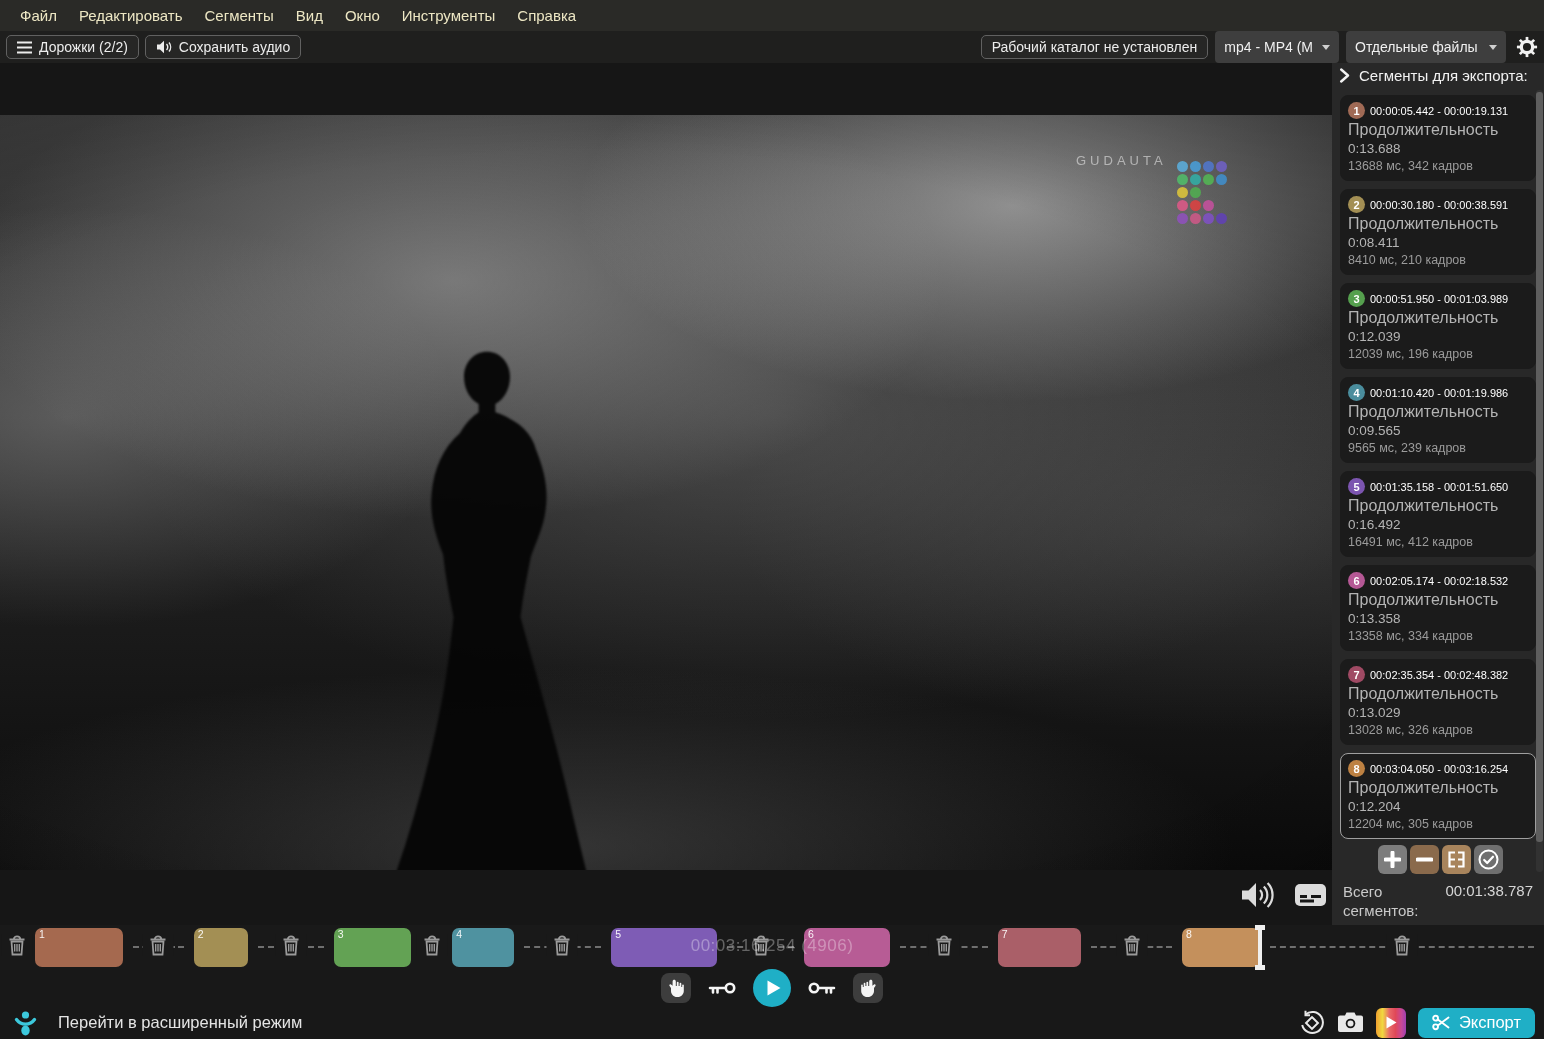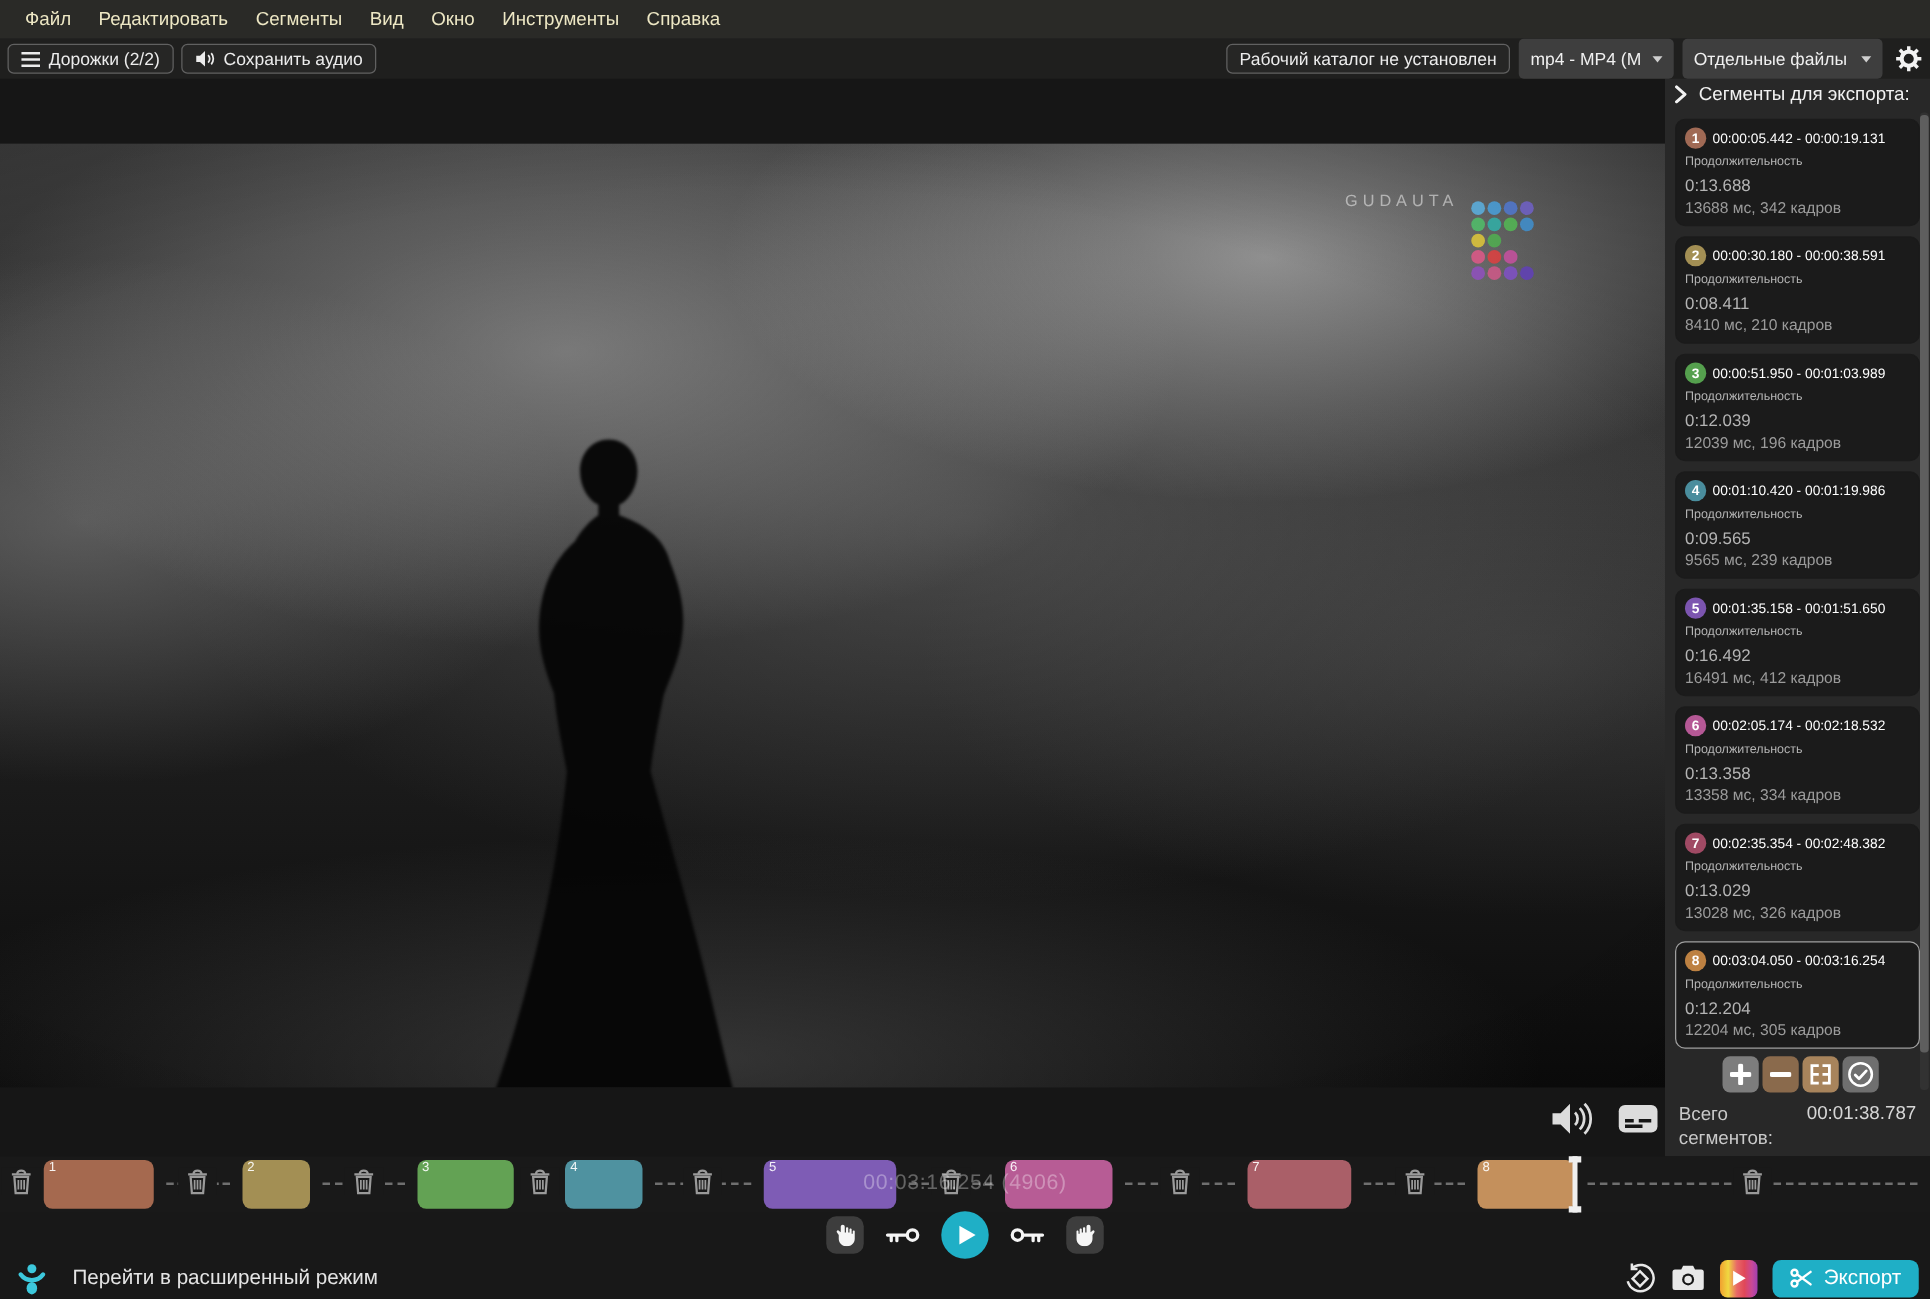--- a/index.html
+++ b/index.html
@@ -42,21 +42,21 @@
   .av-icons { position:absolute; top:880px; left:1240px; display:flex; gap:18px; align-items:center; color:#dcdcdc; z-index:6; }
 
   
   .panel { position:absolute; top:62px; left:1332px; width:212px; height:863px; background:#282828; z-index:7; }
   .panel-header { position:absolute; top:5px; left:7px; display:flex; gap:9px; align-items:center; color:#f2f2f2; font-size:15px; }
   .seg-list { position:absolute; top:33px; left:8px; width:196px; }
   .seg-card { background:#1b1b1b; border-radius:8px; border:1px solid #1b1b1b; padding:6px 7px; margin-bottom:8px; height:86px; overflow:hidden; }
   .seg-card.selected { border-color:#9f9f9f; }
   .seg-line1 { display:flex; align-items:center; gap:5px; height:17px; font-size:11px; color:#fff; white-space:nowrap; }
   .seg-num { width:17px; height:17px; min-width:17px; border-radius:50%; display:flex; align-items:center; justify-content:center; font-size:11px; font-weight:bold; color:#fff; }
-  .seg-dur-label { font-size:10px; line-height:18px; color:#b4b4b4; margin-top:2px; }
+  .seg-dur-label { font-size:16px; line-height:18px; color:#b4b4b4; margin-top:2px; }
   .seg-dur { font-size:13.5px; line-height:17px; color:#b4b4b4; margin-top:1px; }
   .seg-detail { font-size:12.5px; line-height:16px; color:#9b9b9b; margin-top:1px; }
   .seg-actions { position:absolute; top:783px; left:46px; display:flex; gap:3px; }
   .act-btn { width:29px; height:29px; border-radius:6px; display:flex; align-items:center; justify-content:center; }
   .act-add { background:#7d7d7d; } .act-remove { background:#8a6a4c; } .act-split { background:#a8845c; } .act-check { background:#6f6f6f; }
   .seg-total { position:absolute; top:820px; left:11px; width:190px; display:flex; justify-content:space-between; color:#c9c9c9; font-size:15px; }
   .total-label { width:95px; line-height:19px; }
   .total-value { color:#d6d6d6; }
   .panel-scrollbar { position:absolute; top:28px; right:1px; width:7px; height:782px; background:#323232; border-radius:3px; }
   .panel-scroll-thumb { position:absolute; top:2px; left:0; width:7px; height:750px; background:#5e5e5e; border-radius:3px; }

